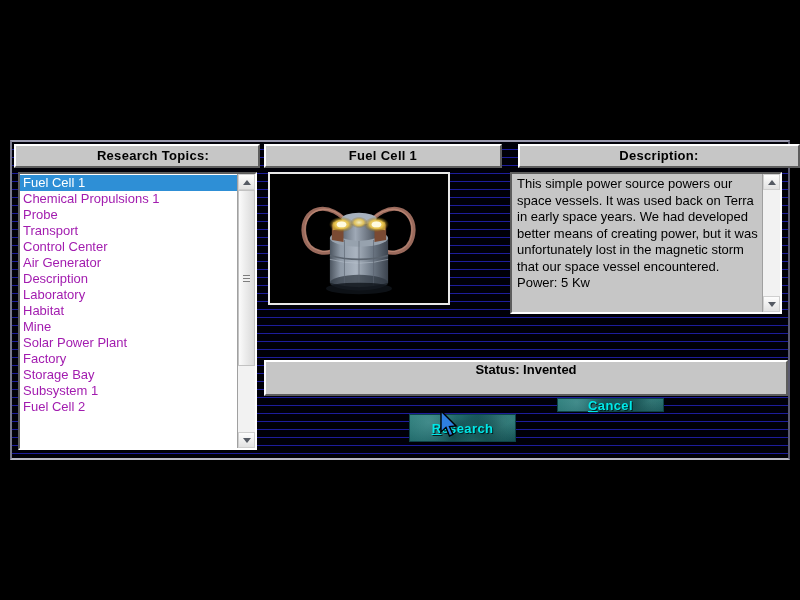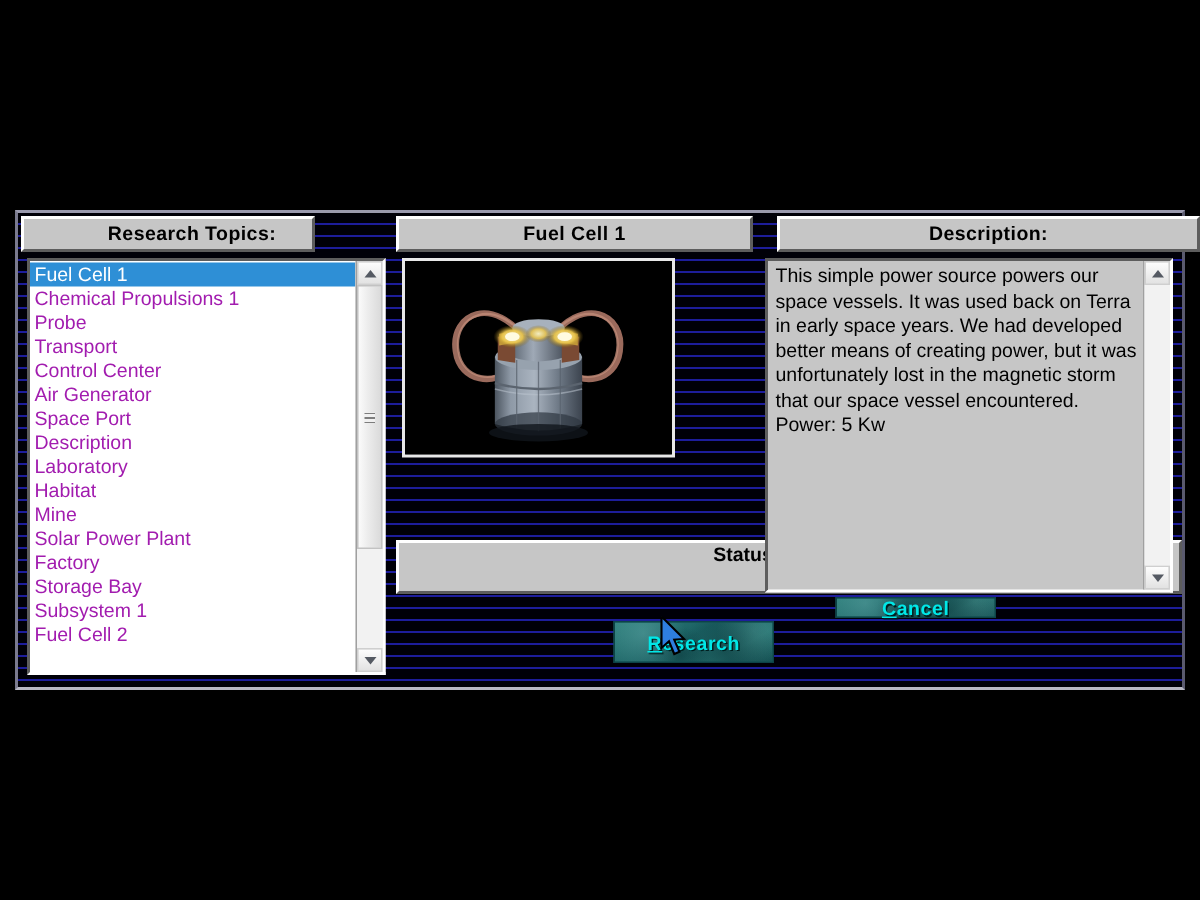--- a/index.html
+++ b/index.html
@@ -173,21 +173,21 @@
     width: 100%;
     height: 100%;
   }
 
   
   #desc-box {
     position: absolute;
     left: 4px;
     top: 28px;
     width: 272px;
-    height: 223px;
+    height: 142px;
     background: #c6c6c6;
     border-top: 2px solid #5d5d5d;
     border-left: 2px solid #5d5d5d;
     border-right: 2px solid #ffffff;
     border-bottom: 2px solid #ffffff;
     box-sizing: border-box;
     display: flex;
   }
   #desc-text {
     flex: 1 1 auto;
@@ -251,31 +251,30 @@
 </head>
 <body>
 
 <div id="screen">
 
   <div id="dialog">
     <div id="dialog-bg"></div>
 
     <div style="position:absolute;left:2px;top:2px;width:246px;height:312px;">
 
-      <div class="panel-header" style="left:0;top:0;width:196px;height:24px;line-height:20px;padding-left:32px;">Research Topics:</div>
+      <div class="panel-header" style="left:0;top:0;width:246px;height:24px;line-height:20px;padding-left:32px;">Research Topics:</div>
 
       <div id="list-box">
         <div id="list-items">
           <div class="list-item selected">Fuel Cell 1</div>
           <div class="list-item">Chemical Propulsions 1</div>
           <div class="list-item">Probe</div>
           <div class="list-item">Transport</div>
           <div class="list-item">Control Center</div>
           <div class="list-item">Air Generator</div>
-          <div class="list-item">Space Port</div>
           <div class="list-item">Description</div>
           <div class="list-item">Laboratory</div>
           <div class="list-item">Habitat</div>
           <div class="list-item">Mine</div>
           <div class="list-item">Solar Power Plant</div>
           <div class="list-item">Factory</div>
           <div class="list-item">Storage Bay</div>
           <div class="list-item">Subsystem 1</div>
           <div class="list-item">Fuel Cell 2</div>
         </div>

